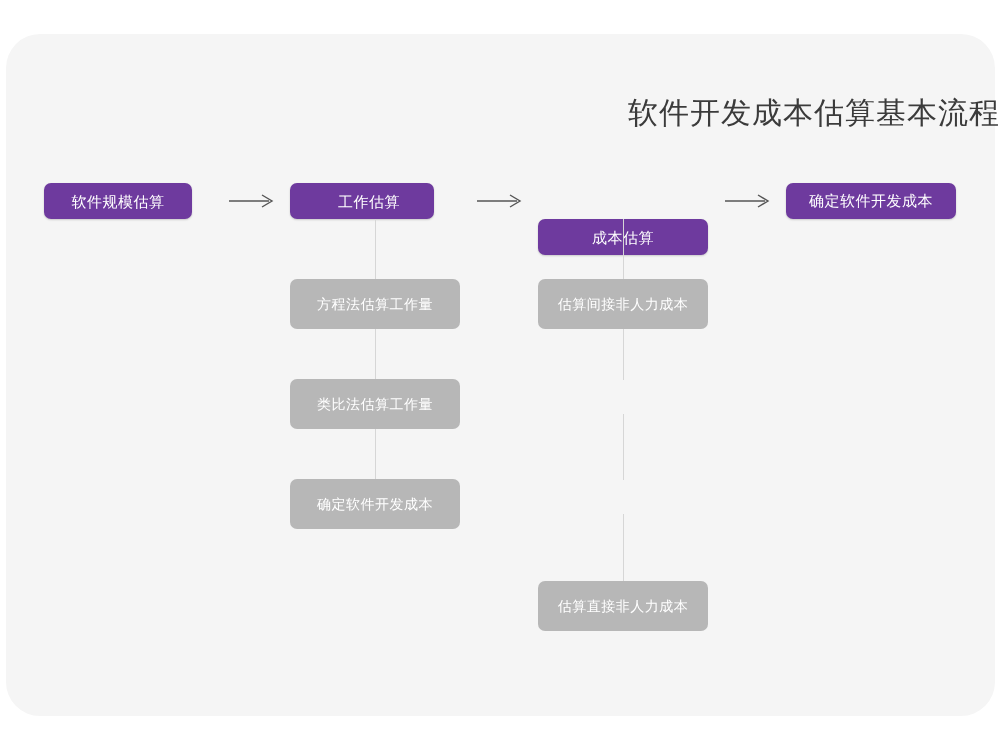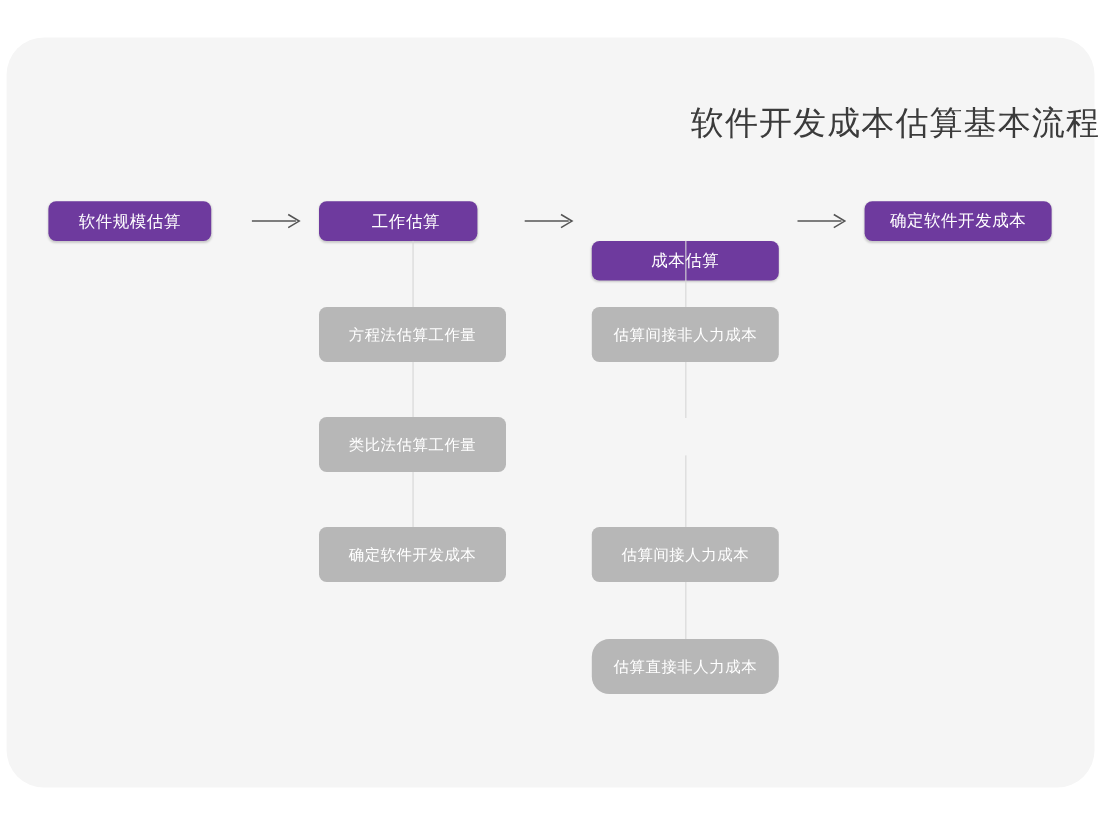--- a/index.html
+++ b/index.html
@@ -135,17 +135,16 @@
   <div class="node secondary" style="left:290px; top:479px; width:170px;">确定软件开发成本</div>
 
   <div class="vline" style="left:623px; top:219px; height:61px;"></div>
   <div class="vline" style="left:623px; top:314px; height:66px;"></div>
   <div class="vline" style="left:623px; top:414px; height:66px;"></div>
   <div class="vline" style="left:623px; top:514px; height:68px;"></div>
 
   <div class="node secondary" style="left:538px; top:279px; width:170px;">估算间接非人力成本</div>
 
 
-  <div class="node secondary" style="left:538px; top:479px; width:170px;">估算间接人力成本</div>
 
-  <div class="node secondary" style="left:538px; top:581px; width:170px;border-radius:16px;">估算直接非人力成本</div>
+  <div class="node secondary" style="left:538px; top:581px; width:170px;">估算直接非人力成本</div>
 
 </div>
 
 </body></html>

